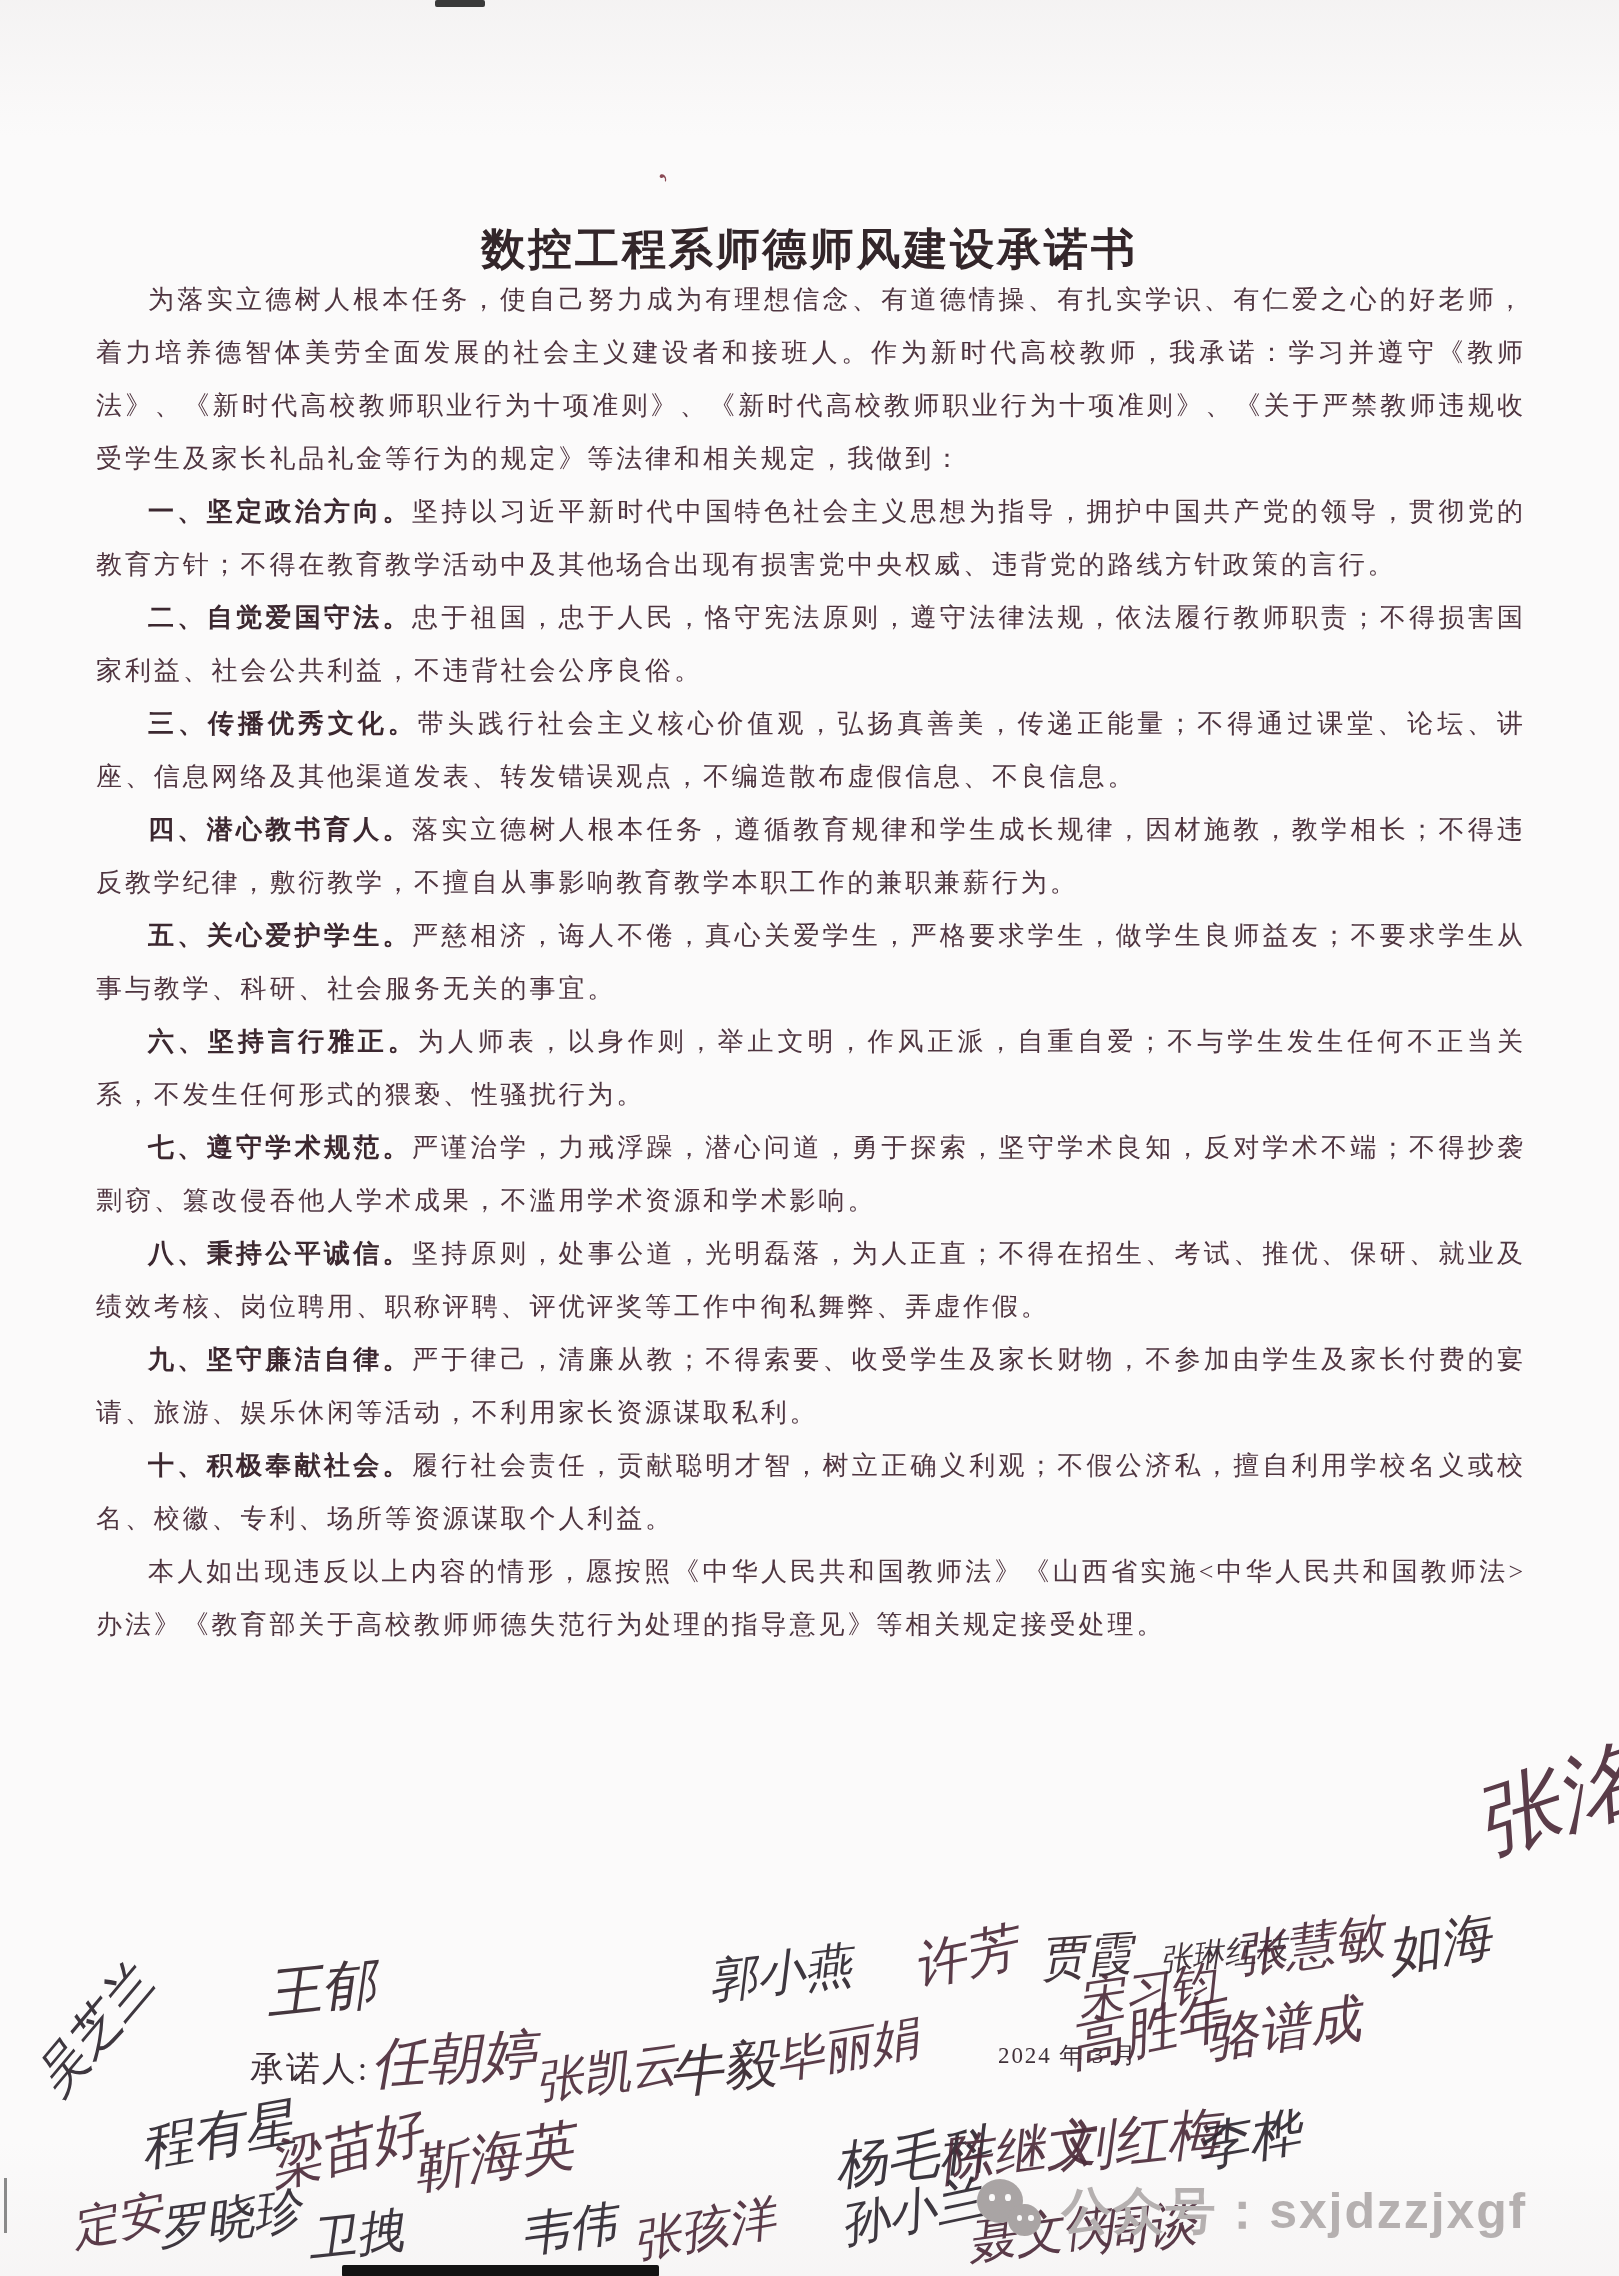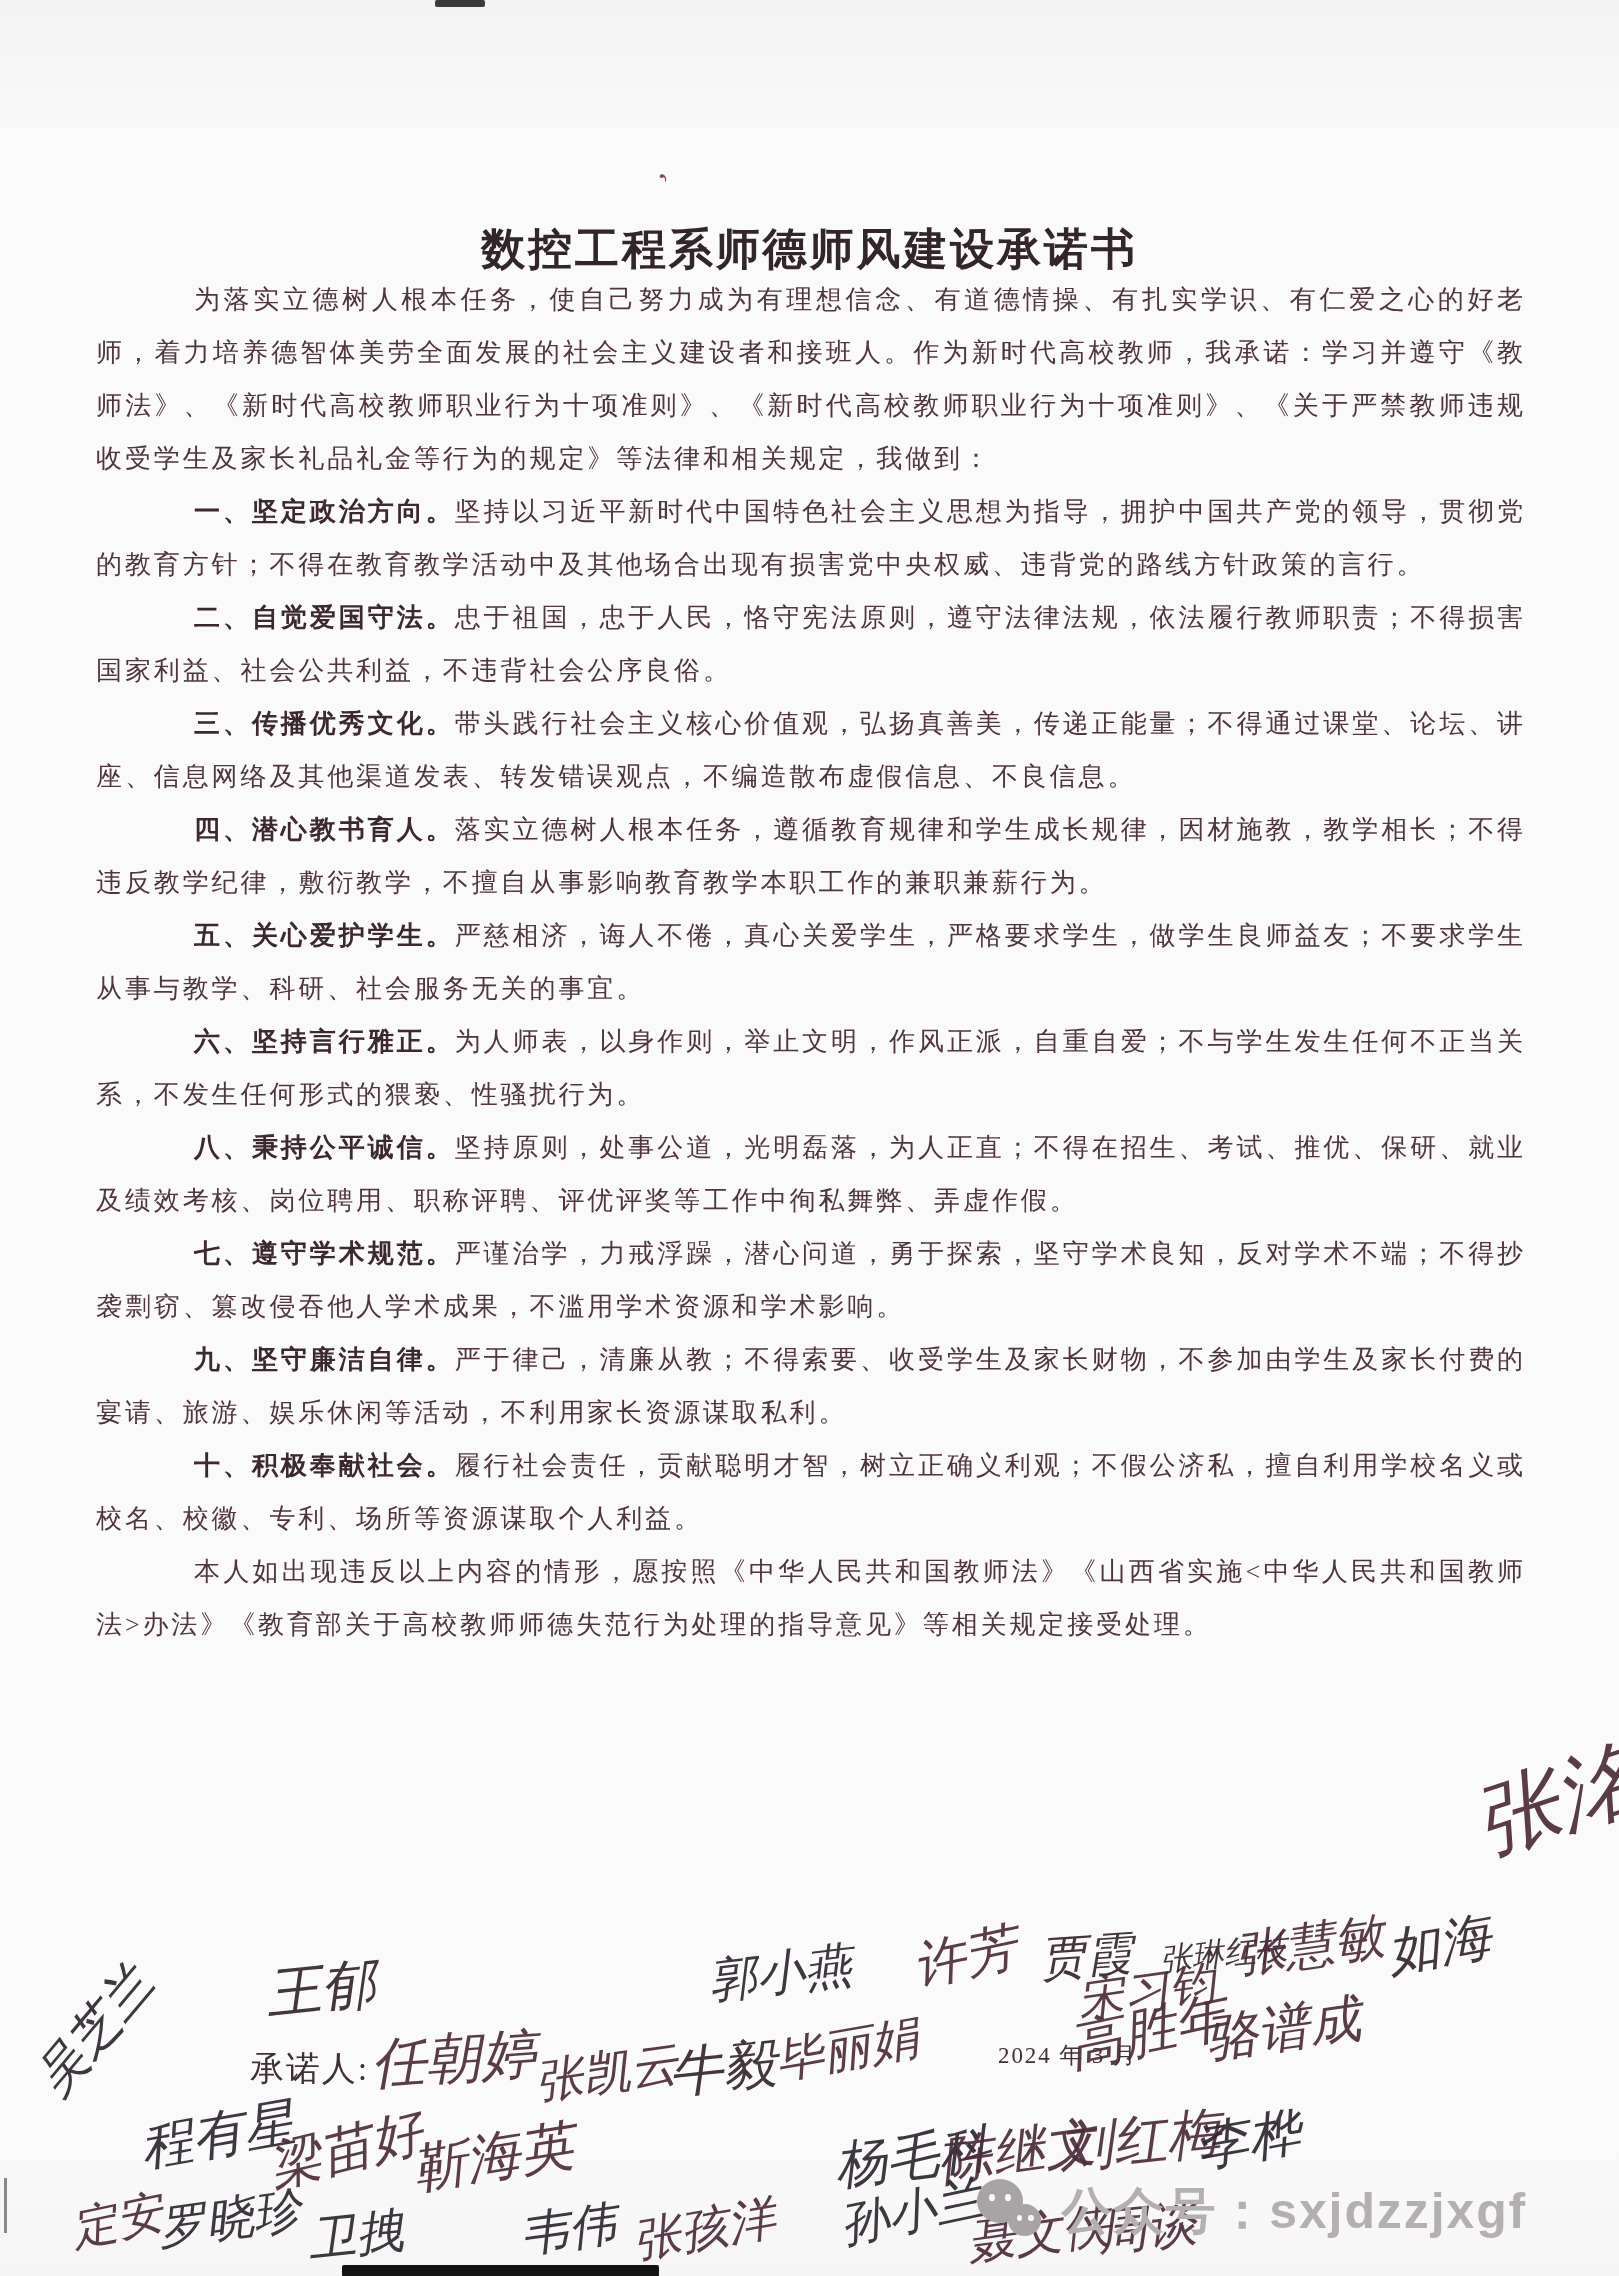--- a/index.html
+++ b/index.html
@@ -26,21 +26,21 @@
   }
   .body-text{
     position:absolute;left:96px;top:273px;width:1430px;
     font-size:26px;
     line-height:53px;
     letter-spacing:2.9px;
     text-align:justify;
     color:#4f3540;
   }
   .body-text p{margin:0;text-indent:2em;}
-  .body-text p b{font-weight:bold;color:#3c2830;margin-left:46px;}
+  .body-text p b{font-weight:bold;color:#3c2830;}
   .sign-row{position:absolute;color:#3f3038;}
   .signer-label{left:250px;top:2046px;font-size:34px;font-weight:normal;letter-spacing:1.9px;}
   .sign-date{left:998px;top:2040px;font-size:23px;letter-spacing:1.9px;}
   .sig-layer{position:absolute;inset:0;pointer-events:none;}
   .sig{
     position:absolute;
     font-family:"DejaVu Serif","Liberation Serif",serif;
     font-style:italic;
     white-space:nowrap;
     transform-origin:left center;
@@ -79,22 +79,22 @@
   <h1 class="doc-title">数控工程系师德师风建设承诺书</h1>
 
   <div class="body-text">
     <p><b></b><span>为落实立德树人根本任务，使自己努力成为有理想信念、有道德情操、有扎实学识、有仁爱之心的好老师，着力培养德智体美劳全面发展的社会主义建设者和接班人。作为新时代高校教师，我承诺：学习并遵守《教师法》、《新时代高校教师职业行为十项准则》、《新时代高校教师职业行为十项准则》、《关于严禁教师违规收受学生及家长礼品礼金等行为的规定》等法律和相关规定，我做到：</span></p>
     <p><b>一、坚定政治方向。</b><span>坚持以习近平新时代中国特色社会主义思想为指导，拥护中国共产党的领导，贯彻党的教育方针；不得在教育教学活动中及其他场合出现有损害党中央权威、违背党的路线方针政策的言行。</span></p>
     <p><b>二、自觉爱国守法。</b><span>忠于祖国，忠于人民，恪守宪法原则，遵守法律法规，依法履行教师职责；不得损害国家利益、社会公共利益，不违背社会公序良俗。</span></p>
     <p><b>三、传播优秀文化。</b><span>带头践行社会主义核心价值观，弘扬真善美，传递正能量；不得通过课堂、论坛、讲座、信息网络及其他渠道发表、转发错误观点，不编造散布虚假信息、不良信息。</span></p>
     <p><b>四、潜心教书育人。</b><span>落实立德树人根本任务，遵循教育规律和学生成长规律，因材施教，教学相长；不得违反教学纪律，敷衍教学，不擅自从事影响教育教学本职工作的兼职兼薪行为。</span></p>
     <p><b>五、关心爱护学生。</b><span>严慈相济，诲人不倦，真心关爱学生，严格要求学生，做学生良师益友；不要求学生从事与教学、科研、社会服务无关的事宜。</span></p>
     <p><b>六、坚持言行雅正。</b><span>为人师表，以身作则，举止文明，作风正派，自重自爱；不与学生发生任何不正当关系，不发生任何形式的猥亵、性骚扰行为。</span></p>
+    <p><b>七、遵守学术规范。</b><span>严谨治学，力戒浮躁，潜心问道，勇于探索，坚守学术良知，反对学术不端；不得抄袭剽窃、篡改侵吞他人学术成果，不滥用学术资源和学术影响。</span></p>
     <p><b>八、秉持公平诚信。</b><span>坚持原则，处事公道，光明磊落，为人正直；不得在招生、考试、推优、保研、就业及绩效考核、岗位聘用、职称评聘、评优评奖等工作中徇私舞弊、弄虚作假。</span></p>
-    <p><b>七、遵守学术规范。</b><span>严谨治学，力戒浮躁，潜心问道，勇于探索，坚守学术良知，反对学术不端；不得抄袭剽窃、篡改侵吞他人学术成果，不滥用学术资源和学术影响。</span></p>
     <p><b>九、坚守廉洁自律。</b><span>严于律己，清廉从教；不得索要、收受学生及家长财物，不参加由学生及家长付费的宴请、旅游、娱乐休闲等活动，不利用家长资源谋取私利。</span></p>
     <p><b>十、积极奉献社会。</b><span>履行社会责任，贡献聪明才智，树立正确义利观；不假公济私，擅自利用学校名义或校名、校徽、专利、场所等资源谋取个人利益。</span></p>
     <p><b></b><span>本人如出现违反以上内容的情形，愿按照《中华人民共和国教师法》《山西省实施&lt;中华人民共和国教师法&gt;办法》《教育部关于高校教师师德失范行为处理的指导意见》等相关规定接受处理。</span></p>
   </div>
 
   <div class="sign-row signer-label">承诺人:</div>
   <div class="sign-row sign-date">2024 年 3 月</div>
 
   <div class="sig-layer">
       <span class="sig" style="left: 1477px; top: 1770px; font-size: 84px; color: rgb(77, 44, 59); transform: rotate(-18deg);">张洺</span>

